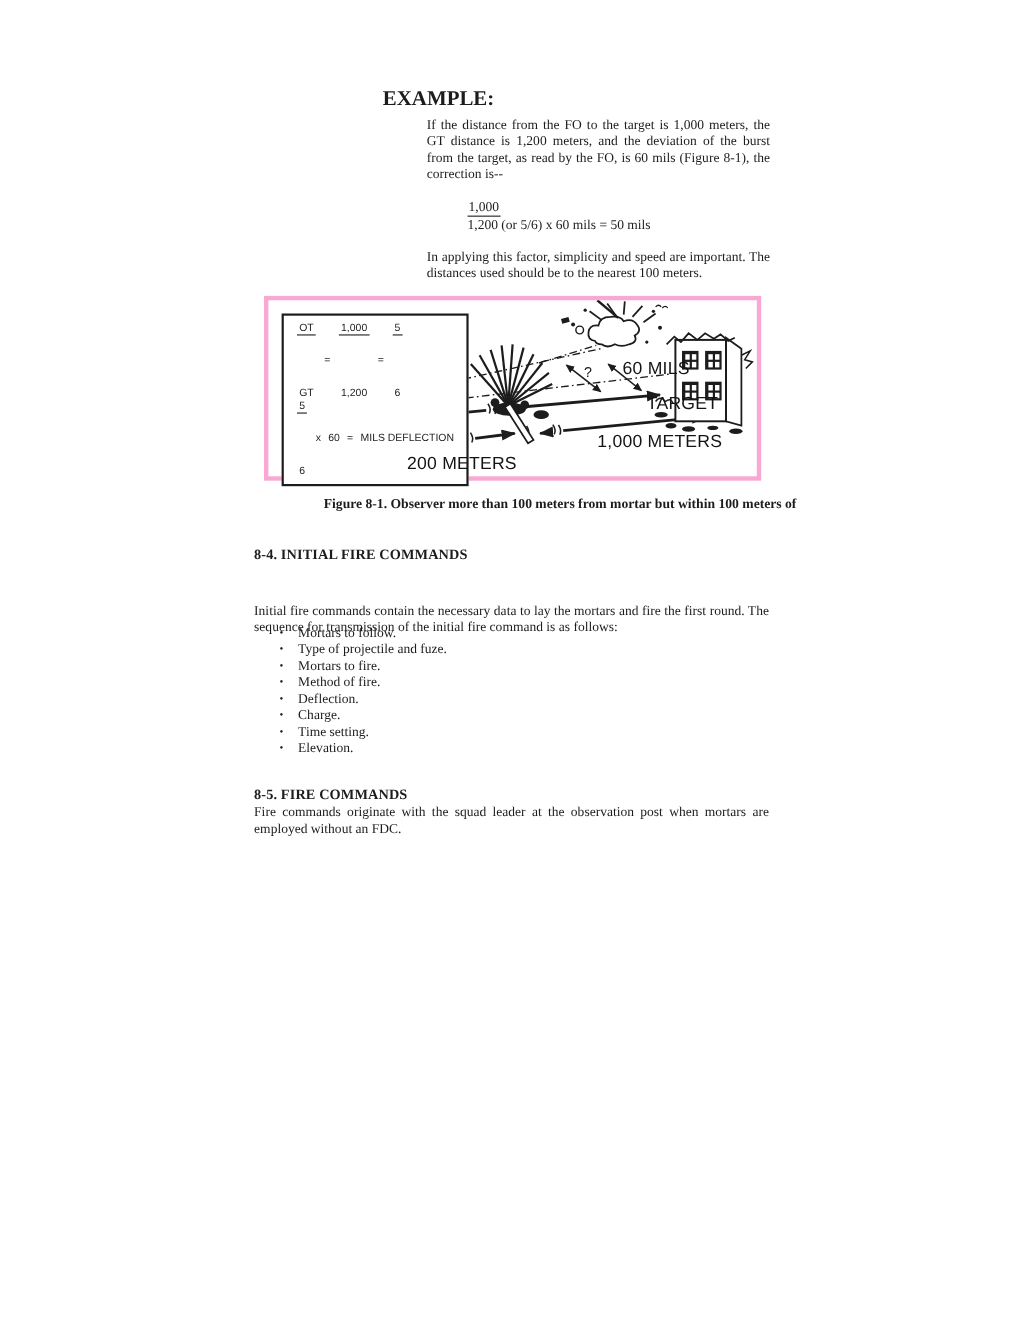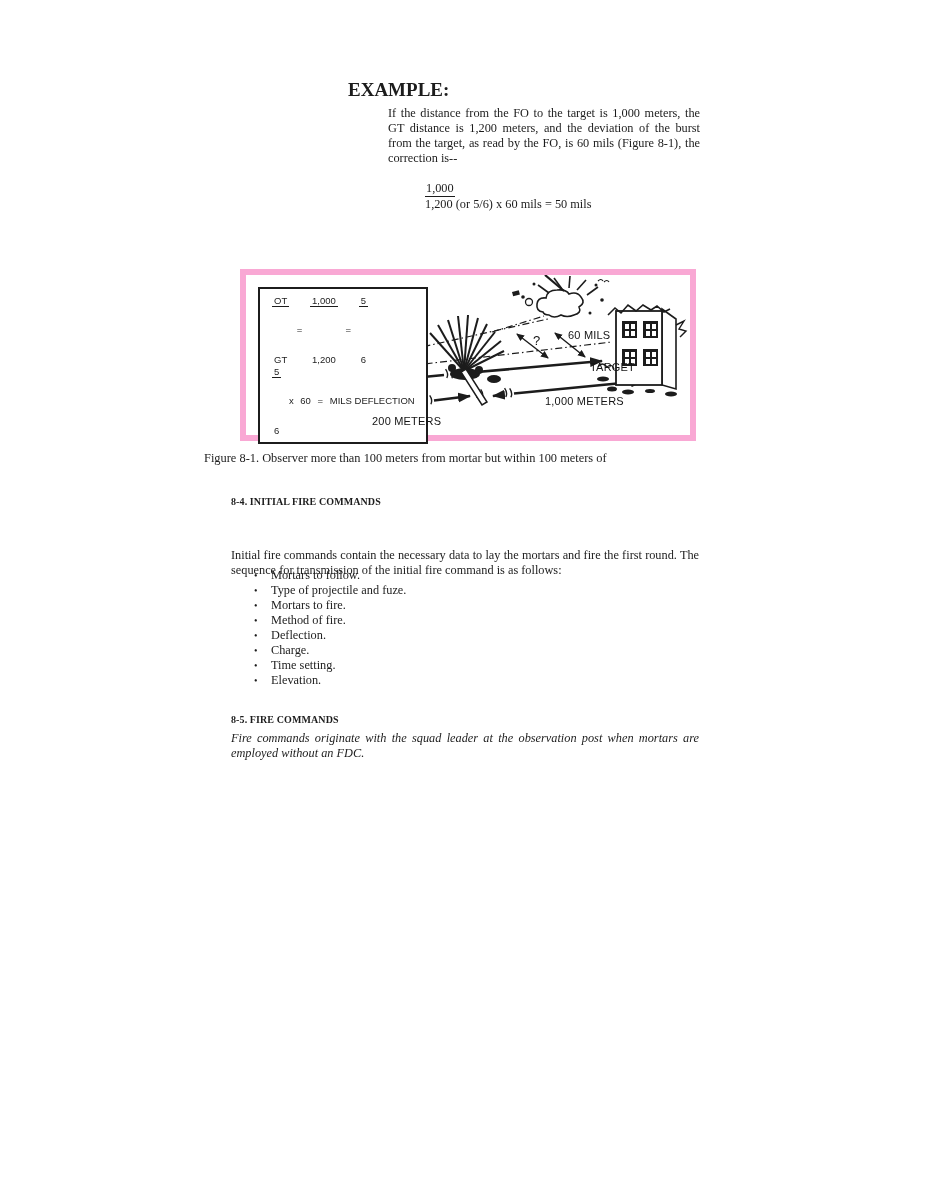--- a/index.html
+++ b/index.html
@@ -1,66 +1,67 @@
 <!DOCTYPE html>
 <html><head>
 <meta charset="utf-8">
 <style>
   html,body{margin:0;padding:0;background:#fff;}
   .page{position:relative;width:926px;height:1198px;background:#fff;overflow:hidden;
         font-family:"Liberation Serif",serif;color:#1c1c1c;}
   .abs{position:absolute;}
   .para{font-size:12.3px;line-height:15px;text-align:justify;}
-  .heading{font-size:10px;font-weight:bold;white-space:nowrap;letter-spacing:.1px;}
+  .heading{font-size:13px;font-weight:bold;white-space:nowrap;letter-spacing:.1px;}
   .example-label{left:348px;top:79px;font-size:19px;font-weight:bold;}
   .p1{left:388px;top:106px;width:312px;}
   .calc{left:425px;top:181px;font-size:12.3px;line-height:15px;}
   .calc-num{display:inline-block;border-bottom:1.2px solid #1c1c1c;padding:0 1px;}
   .p2{left:388px;top:226px;width:312px;}
-  .figure{left:240px;top:269px;width:444px;height:160px;border:6px solid #f9a8d4;background:#fff;text-decoration:underline;}
+  .figure{left:240px;top:269px;width:444px;height:160px;border:4px solid #f9a8d4;background:#fff;text-decoration:underline;}
   .fig-svg{position:absolute;left:0;top:0;width:444px;height:160px;}
   .fbox{position:absolute;left:12px;top:12px;border:2px solid #1c1c1c;background:#fff;
         padding:5px 9px 4px 9px;font-family:"Liberation Sans",sans-serif;font-size:9.5px;color:#1c1c1c;}
   .frow{white-space:nowrap;line-height:1.05;margin:2px 0;}
   .frac{display:inline-block;vertical-align:middle;text-align:center;margin:0 3px;}
   .ftop{display:block;border-bottom:1px solid #1c1c1c;padding:0 2px;}
   .fbot{display:block;padding:0 2px;margin-top:48px;}
   .fsep{display:inline-block;vertical-align:middle;margin:0 2px;}
-  .flabel{position:absolute;font-family:"Liberation Sans",sans-serif;font-size:11px;
+  .flabel{position:absolute;font-family:"Liberation Sans",sans-serif;font-size:16px;
           color:#141414;white-space:nowrap;letter-spacing:.2px;}
   .fl-60mils{left:322px;top:54px;}
   .fl-q{left:287px;top:58px;font-size:13px;}
   .fl-target{left:344px;top:86px;}
   .fl-1000{left:299px;top:120px;}
   .fl-200{left:126px;top:140px;}
-  .caption{left:204px;top:451px;width:520px;text-align:left;font-weight:normal;
+  .caption{left:204px;top:451px;width:520px;text-align:right;font-weight:bold;
            font-size:12.4px;line-height:15px;}
   .caption div{white-space:nowrap;}
   .h84{left:231px;top:496px;}
   .p84{left:231px;top:548px;width:468px;}
   .list{left:254px;top:568px;width:300px;font-size:12.3px;line-height:15px;}
   .li{display:flex;}
   .li .bullet{width:17px;flex:0 0 17px;font-size:10px;line-height:15px;}
   .h85{left:231px;top:703px;margin-top:11px;}
-  .p85{left:231px;top:731px;width:468px;font-style:italic;}
+  .p85{left:231px;top:731px;width:468px;}
 </style>
 </head>
 <body>
 
 <div class="page">
 
   <div class="abs example-label">EXAMPLE:</div>
 
   <div class="abs para p1">If the distance from the FO to the target is 1,000 meters, the GT distance is 1,200 meters, and the deviation of the burst from the target, as read by the FO, is 60 mils (Figure 8-1), the correction is--</div>
 
   <div class="abs calc">
     <span class="calc-num">1,000</span><br>
     <span>1,200 (or 5/6) x 60 mils = 50 mils</span>
   </div>
 
+  <div class="abs para p2">In applying this factor, simplicity and speed are important. The distances used should be to the nearest 100 meters.</div>
 
   <div class="abs figure">
     <svg class="fig-svg" viewBox="0 0 444 160" xmlns="http://www.w3.org/2000/svg">
       <defs>
         <marker id="ah" markerUnits="userSpaceOnUse" markerWidth="14" markerHeight="12" refX="12" refY="5" orient="auto-start-reverse">
           <path d="M0 0 L13 5 L0 10 Z" fill="#1c1c1c"></path>
         </marker>
         <marker id="ahs" markerUnits="userSpaceOnUse" markerWidth="9" markerHeight="8" refX="7" refY="3.5" orient="auto-start-reverse">
           <path d="M0 0 L8 3.5 L0 7 Z" fill="#1c1c1c"></path>
         </marker>

